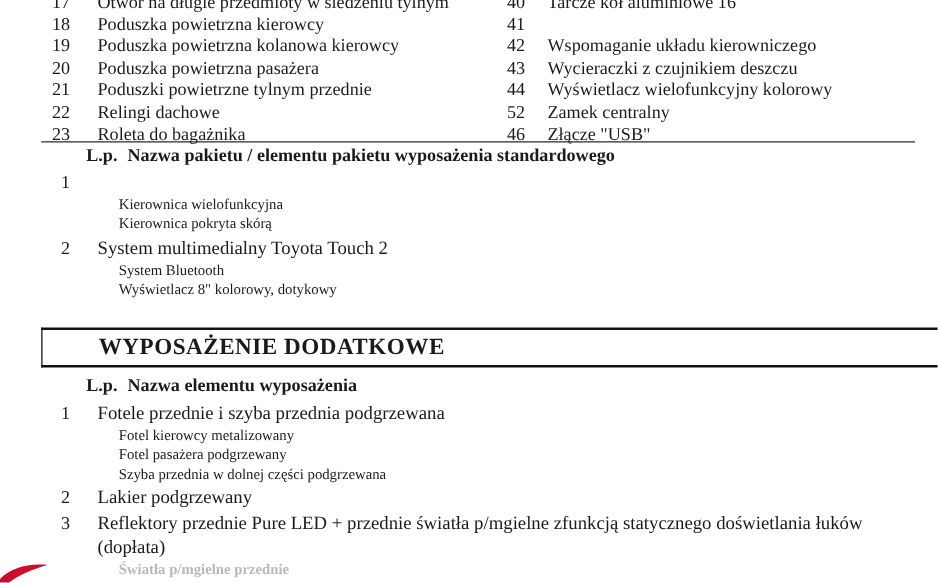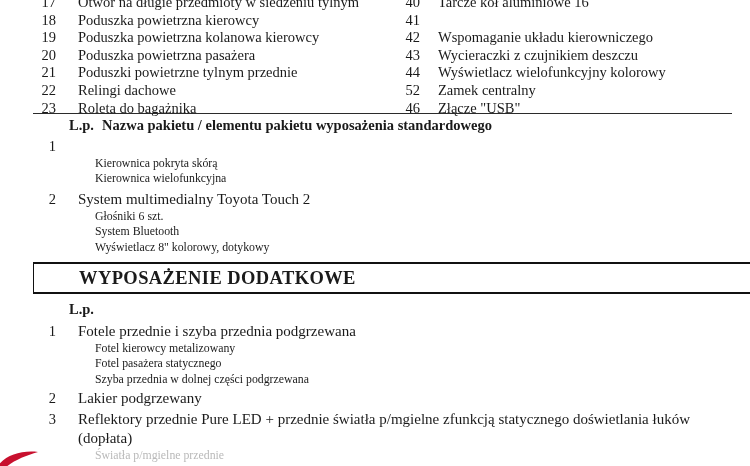--- a/index.html
+++ b/index.html
@@ -115,20 +115,21 @@
     max-width: 620px;
   }
   .sub-row {
     padding-left: 95px;
     font-size: 11.8px;
     line-height: 15.4px;
     white-space: nowrap;
   }
   .sub-row.faded {
     color: #b9b9b9;
+    font-weight: bold;
   }
 
   .block {
     position: absolute;
     left: 0;
     width: 750px;
   }
 
   
   .section-box {
@@ -239,54 +240,54 @@
     <span class="th-num">L.p.</span>
     <span class="th-name">Nazwa pakietu / elementu pakietu wyposażenia standardowego</span>
   </div>
 
   <div class="block" style="top:137px;">
 
     <div>
       <div class="item-row">
         <span class="item-num">1</span>
       </div>
+      <div class="sub-row">Kierownica wielofunkcyjna</div>
       <div class="sub-row">Kierownica pokryta skórą</div>
-      <div class="sub-row">Kierownica wielofunkcyjna</div>
     </div>
 
     <div style="height:3px;"></div>
 
     <div>
       <div class="item-row">
         <span class="item-num">2</span>
         <span class="item-name">System multimedialny Toyota Touch 2</span>
       </div>
-      <div class="sub-row">Głośniki 6 szt.</div>
       <div class="sub-row">System Bluetooth</div>
       <div class="sub-row">Wyświetlacz 8" kolorowy, dotykowy</div>
     </div>
   </div>
 
   <div class="section-box">
     <span class="section-title">WYPOSAŻENIE DODATKOWE</span>
   </div>
 
   <div class="tbl-head" style="top:301px;">
     <span class="th-num">L.p.</span>
+    <span class="th-name">Nazwa elementu wyposażenia</span>
   </div>
 
   <div class="block" style="top:322px;">
 
     <div>
       <div class="item-row">
         <span class="item-num">1</span>
         <span class="item-name">Fotele przednie i szyba przednia podgrzewana</span>
       </div>
       <div class="sub-row">Fotel kierowcy metalizowany</div>
-      <div class="sub-row">Fotel pasażera statycznego</div>
+      <div class="sub-row">Fotel pasażera podgrzewany</div>
       <div class="sub-row">Szyba przednia w dolnej części podgrzewana</div>
     </div>
 
     <div style="height:2px;"></div>
 
     <div>
       <div class="item-row">
         <span class="item-num">2</span>
         <span class="item-name">Lakier podgrzewany</span>
       </div>

